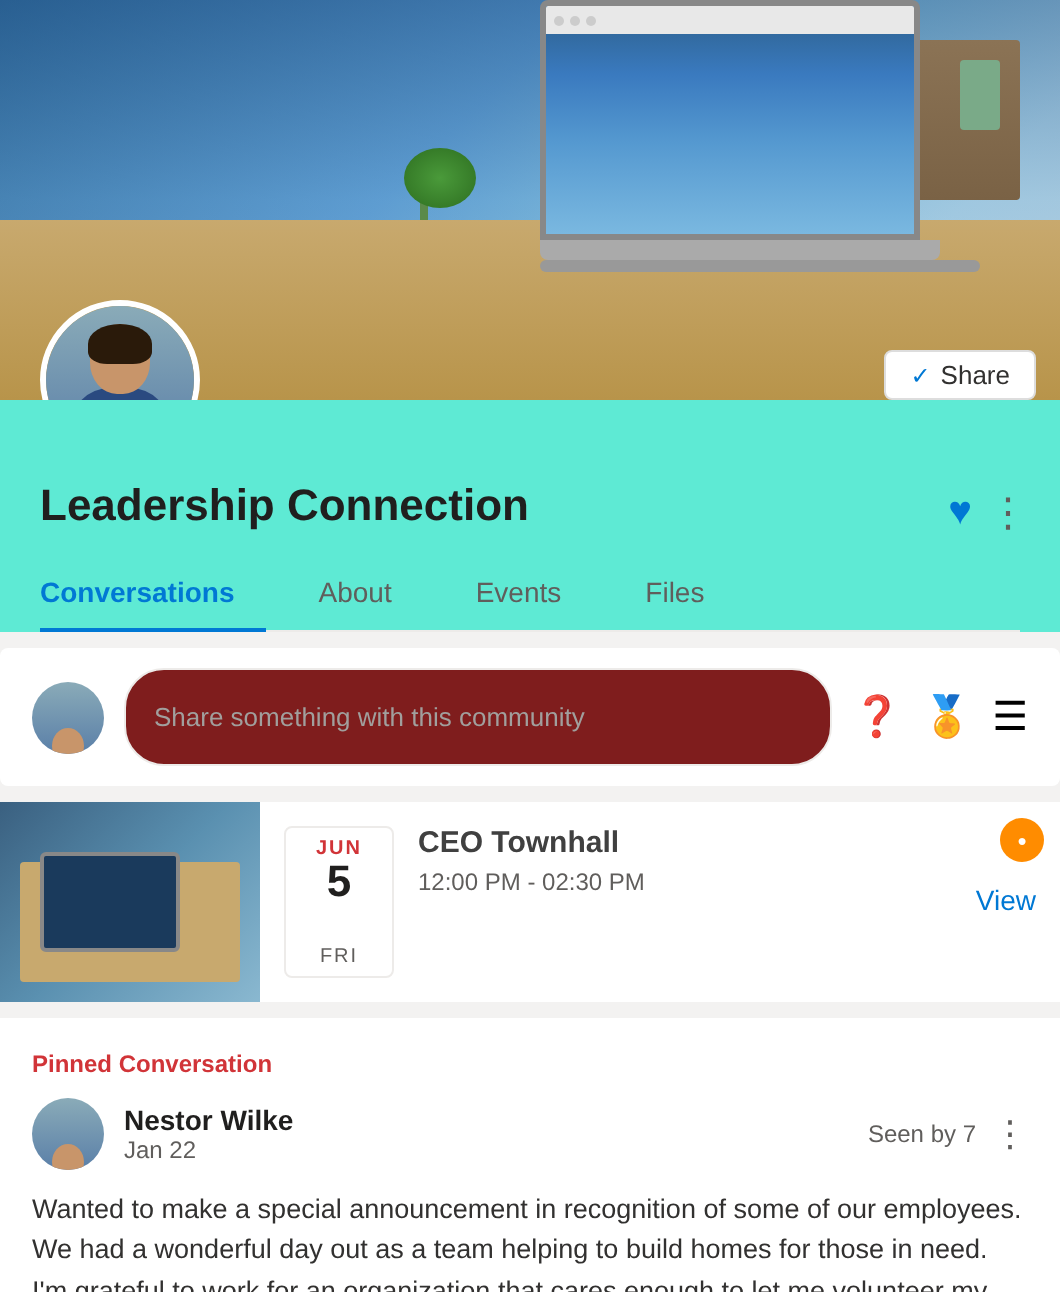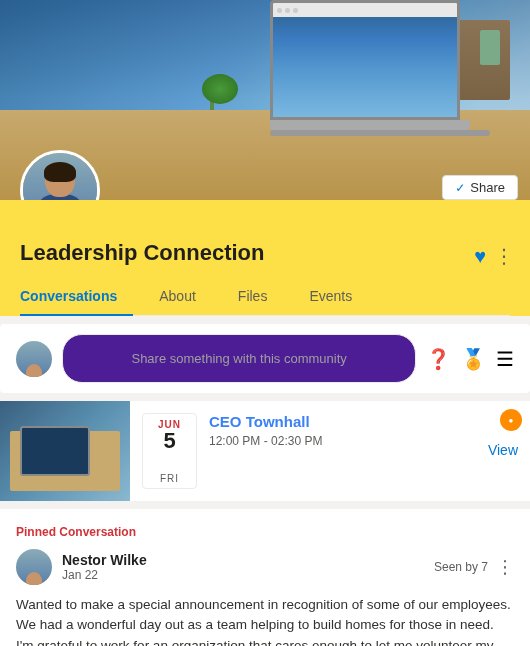--- a/index.html
+++ b/index.html
@@ -231,21 +231,21 @@
     .avatar-body {
       width: 50px;
       height: 30px;
       background: #2a4a80;
       border-radius: 20px 20px 0 0;
       margin: 2px auto 0;
     }
 
     
     .info-section {
-      background: #fde047;
+      background: #5eead4;
       padding: 40px 20px 0;
       position: relative;
     }
     .community-title {
       font-size: 22px;
       font-weight: 600;
       color: #201f1e;
       margin-bottom: 12px;
     }
     .action-icons {
@@ -306,22 +306,21 @@
       overflow: hidden;
       flex-shrink: 0;
     }
     .share-input-area {
       flex: 1;
       border: 1px solid #edebe9;
       border-radius: 20px;
       padding: 16px 14px;
       font-size: 13px;
       color: #a19f9d;
-      background: #4c1d95;
-      text-align: center;
+      background: #7f1d1d;
     }
     .share-actions {
       display: flex;
       gap: 10px;
       align-items: center;
     }
     .share-action-icon {
       font-size: 20px;
       cursor: pointer;
     }
@@ -408,21 +407,21 @@
       letter-spacing: 1px;
       margin-top: 21px;
     }
     .event-info {
       flex: 1;
       padding: 12px;
     }
     .event-title {
       font-size: 15px;
       font-weight: 600;
-      color: #3b82f6;
+      color: #404040;
       margin-bottom: 4px;
     }
     .event-time {
       font-size: 12px;
       color: #605e5c;
     }
     .event-view {
       padding: 12px;
       display: flex;
       align-items: center;
@@ -563,22 +562,22 @@
 
 <div class="info-section">
   <h1 class="community-title">Leadership Connection</h1>
   <div class="action-icons">
     <span class="heart-icon">♥</span>
     <span class="more-icon">⋮</span>
   </div>
   <div class="tabs">
     <a class="tab active">Conversations</a>
     <a class="tab">About</a>
+    <a class="tab">Events</a>
     <a class="tab">Files</a>
-    <a class="tab">Events</a>
   </div>
 </div>
 
 <div class="share-bar">
   <div class="share-avatar">
     <div class="mini-avatar">
       <div class="mini-head"></div>
     </div>
   </div>
   <div class="share-input-area">Share something with this community</div>

